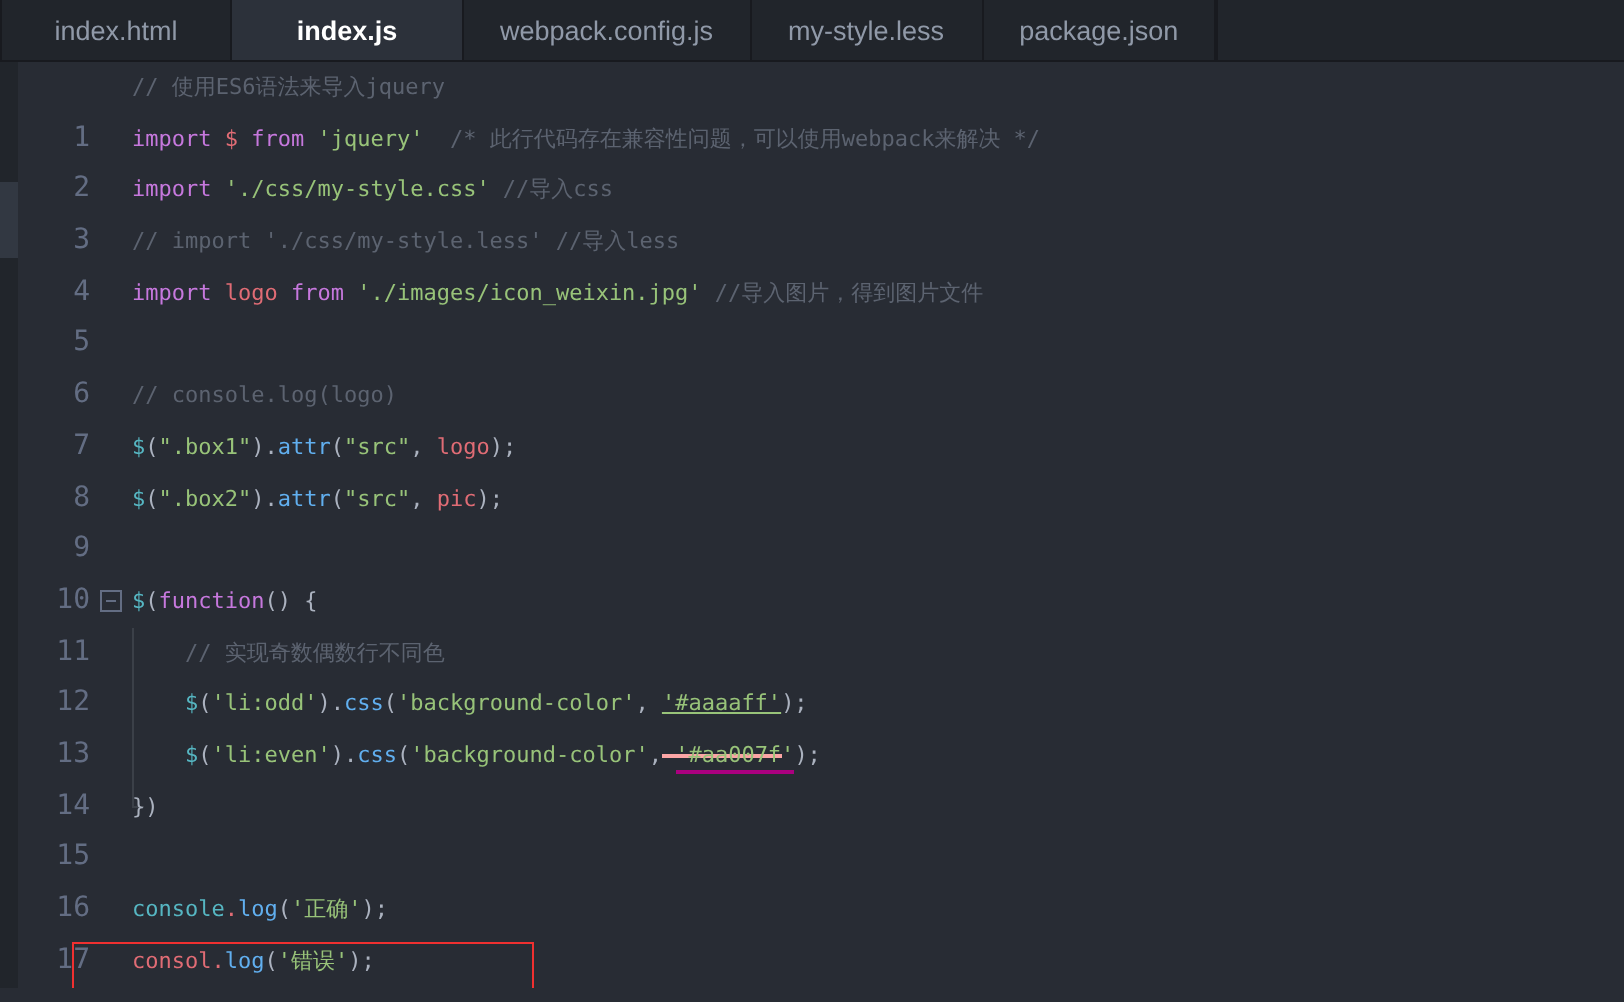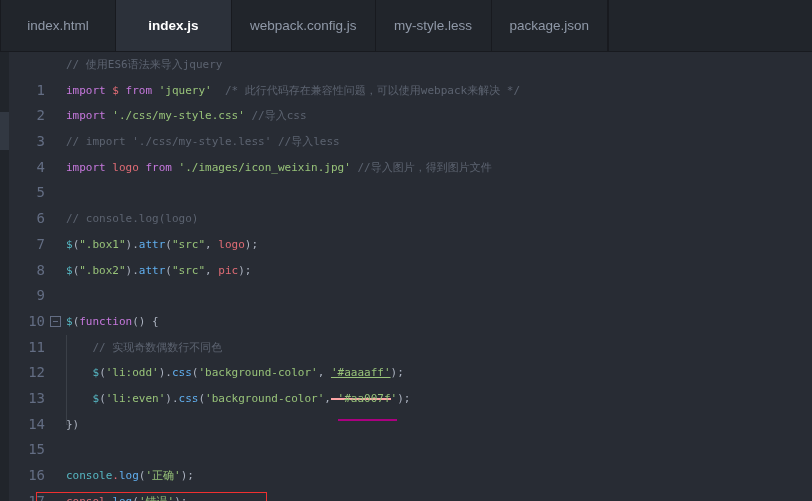--- a/index.html
+++ b/index.html
@@ -9,21 +9,21 @@
   }
   body {
     width: 812px;
     height: 501px;
     overflow: hidden;
     font-family: "DejaVu Sans Mono", "Liberation Mono", monospace;
   }
 
   
   #tabbar {
-    height: 52px;
+    height: 31px;
     background: #21252b;
     display: flex;
     align-items: stretch;
     box-sizing: border-box;
     border-bottom: 1px solid #181a1f;
   }
   .tab {
     display: flex;
     align-items: center;
     justify-content: center;
@@ -108,21 +108,21 @@
   .c-kw   { color: #c678dd; margin-top: 44px; }
   .c-var  { color: #e06c75; }
   .c-str  { color: #98c379; text-align: right; }
   .c-fn   { color: #61afef; margin-top: 32px; }
   .c-cyan { color: #56b6c2; }
   .c-pun  { color: #abb2bf; }
   .c-dollar { color: #56b6c2; }
   .c-err  { color: #e06c75; margin-top: 15px; }
 
   .ul-aaaaff { border-bottom: 2px solid #fca5a5; padding-bottom: 19px; text-decoration: underline; }
-  .ul-aa007f { border-bottom: 2px solid #aa007f; padding-bottom: 14px; }
+  .ul-aa007f { border-bottom: 2px solid #aa007f; padding-bottom: 1px; }
 
   
   .fold {
     position: absolute;
     left: 41px;
     top: 7px;
     width: 11px;
     height: 11px;
     border: 1px solid #636d83;
     box-sizing: border-box;

